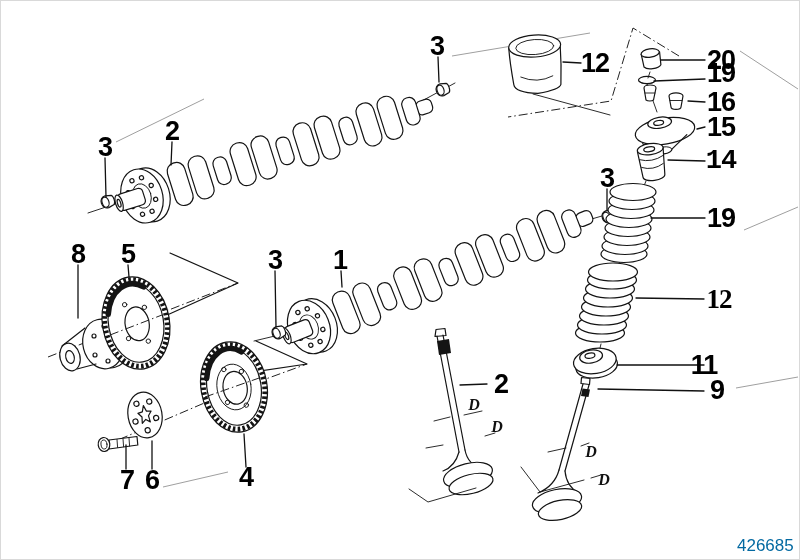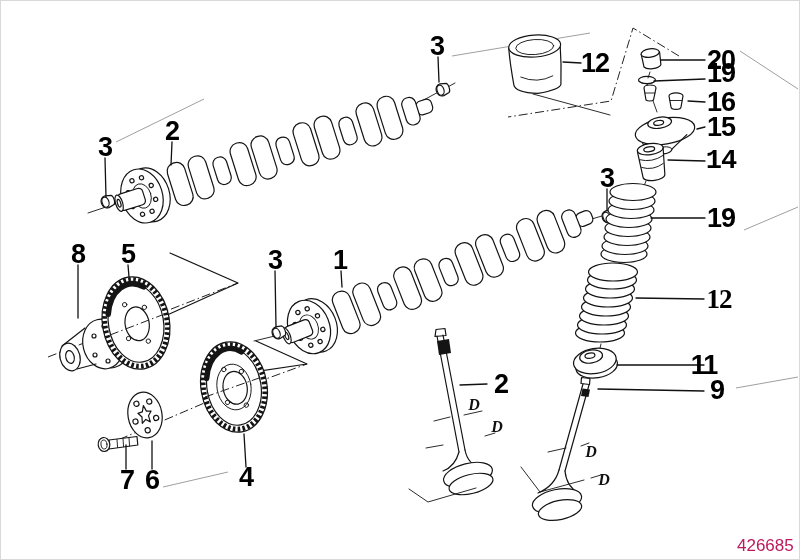--- a/index.html
+++ b/index.html
@@ -15,21 +15,21 @@
     color:#000;line-height:1;letter-spacing:-1px;cursor:pointer;
     padding:1px 2px;user-select:none;
   }
   .dim{
     position:absolute;transform:translate(-50%,-50%);
     font-family:"Liberation Serif",serif;font-style:italic;font-weight:bold;
     font-size:16px;color:#111;line-height:1;
   }
   .docnum{
     position:absolute;font-family:"Liberation Sans",sans-serif;
-    font-size:17px;color:#be185d;line-height:1;
+    font-size:17px;color:#0369a1;line-height:1;
   }
   
   .s{fill:#ffffff;stroke:#141414;stroke-width:1.2;stroke-linejoin:round;}
   .l{fill:none;stroke:#141414;stroke-width:1.2;stroke-linecap:round;stroke-linejoin:round;}
   .t{fill:none;stroke:#141414;stroke-width:0.9;stroke-linecap:round;}
   .ld{fill:none;stroke:#111111;stroke-width:1.3;stroke-linecap:round;}
   .dd{fill:none;stroke:#222222;stroke-width:1;stroke-dasharray:9 3 1.5 3;}
   .gy{fill:none;stroke:#9f9f9f;stroke-width:1;}
   .teeth{fill:none;stroke:#141414;stroke-width:5;stroke-dasharray:2.6 2.3;}
   .cr{fill:none;stroke:#141414;stroke-width:5.5;stroke-linecap:round;}

